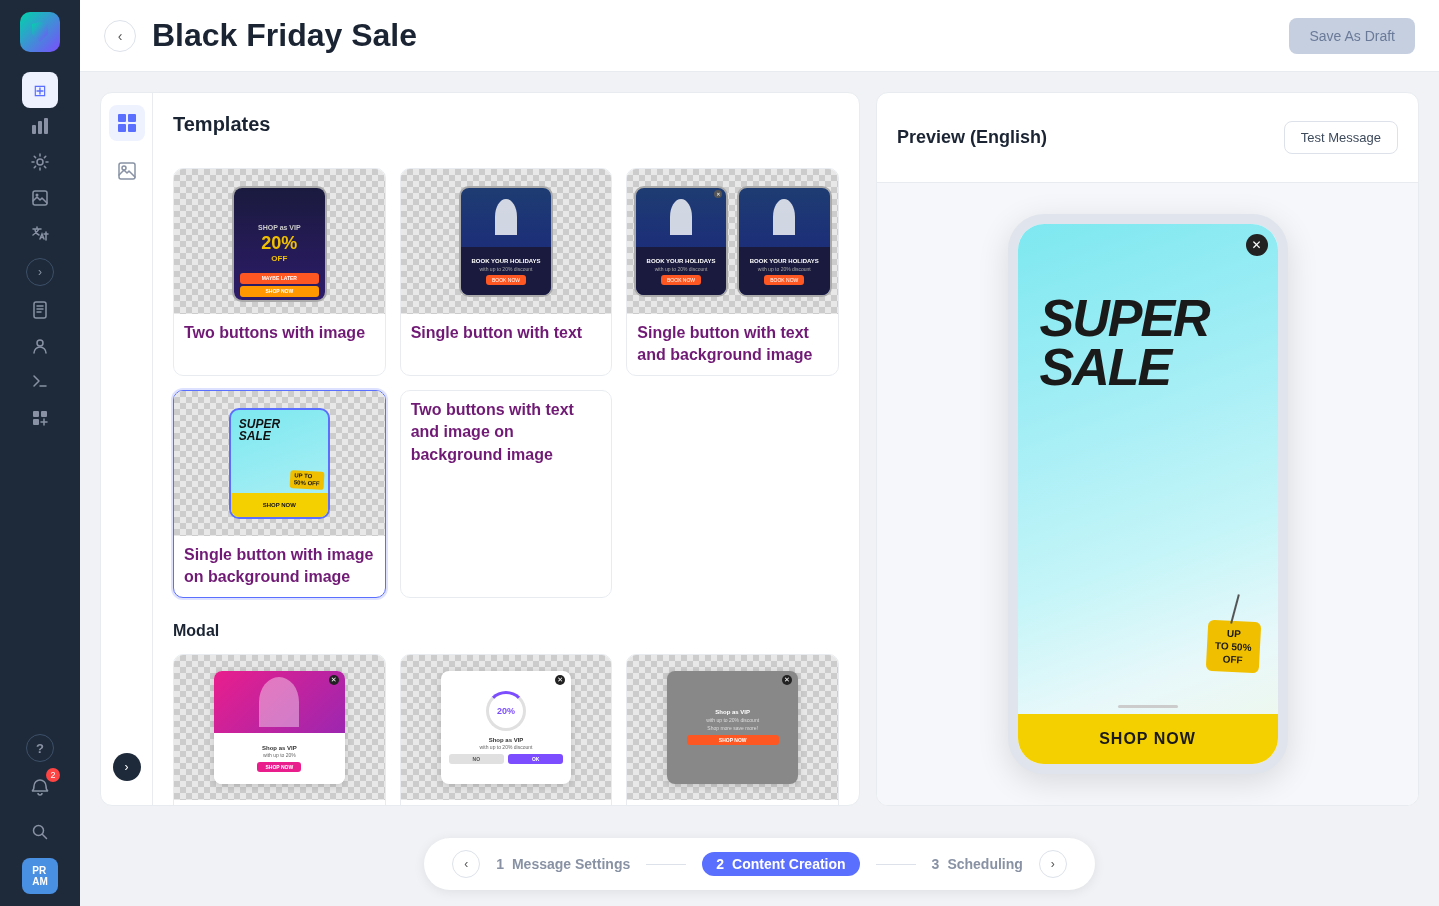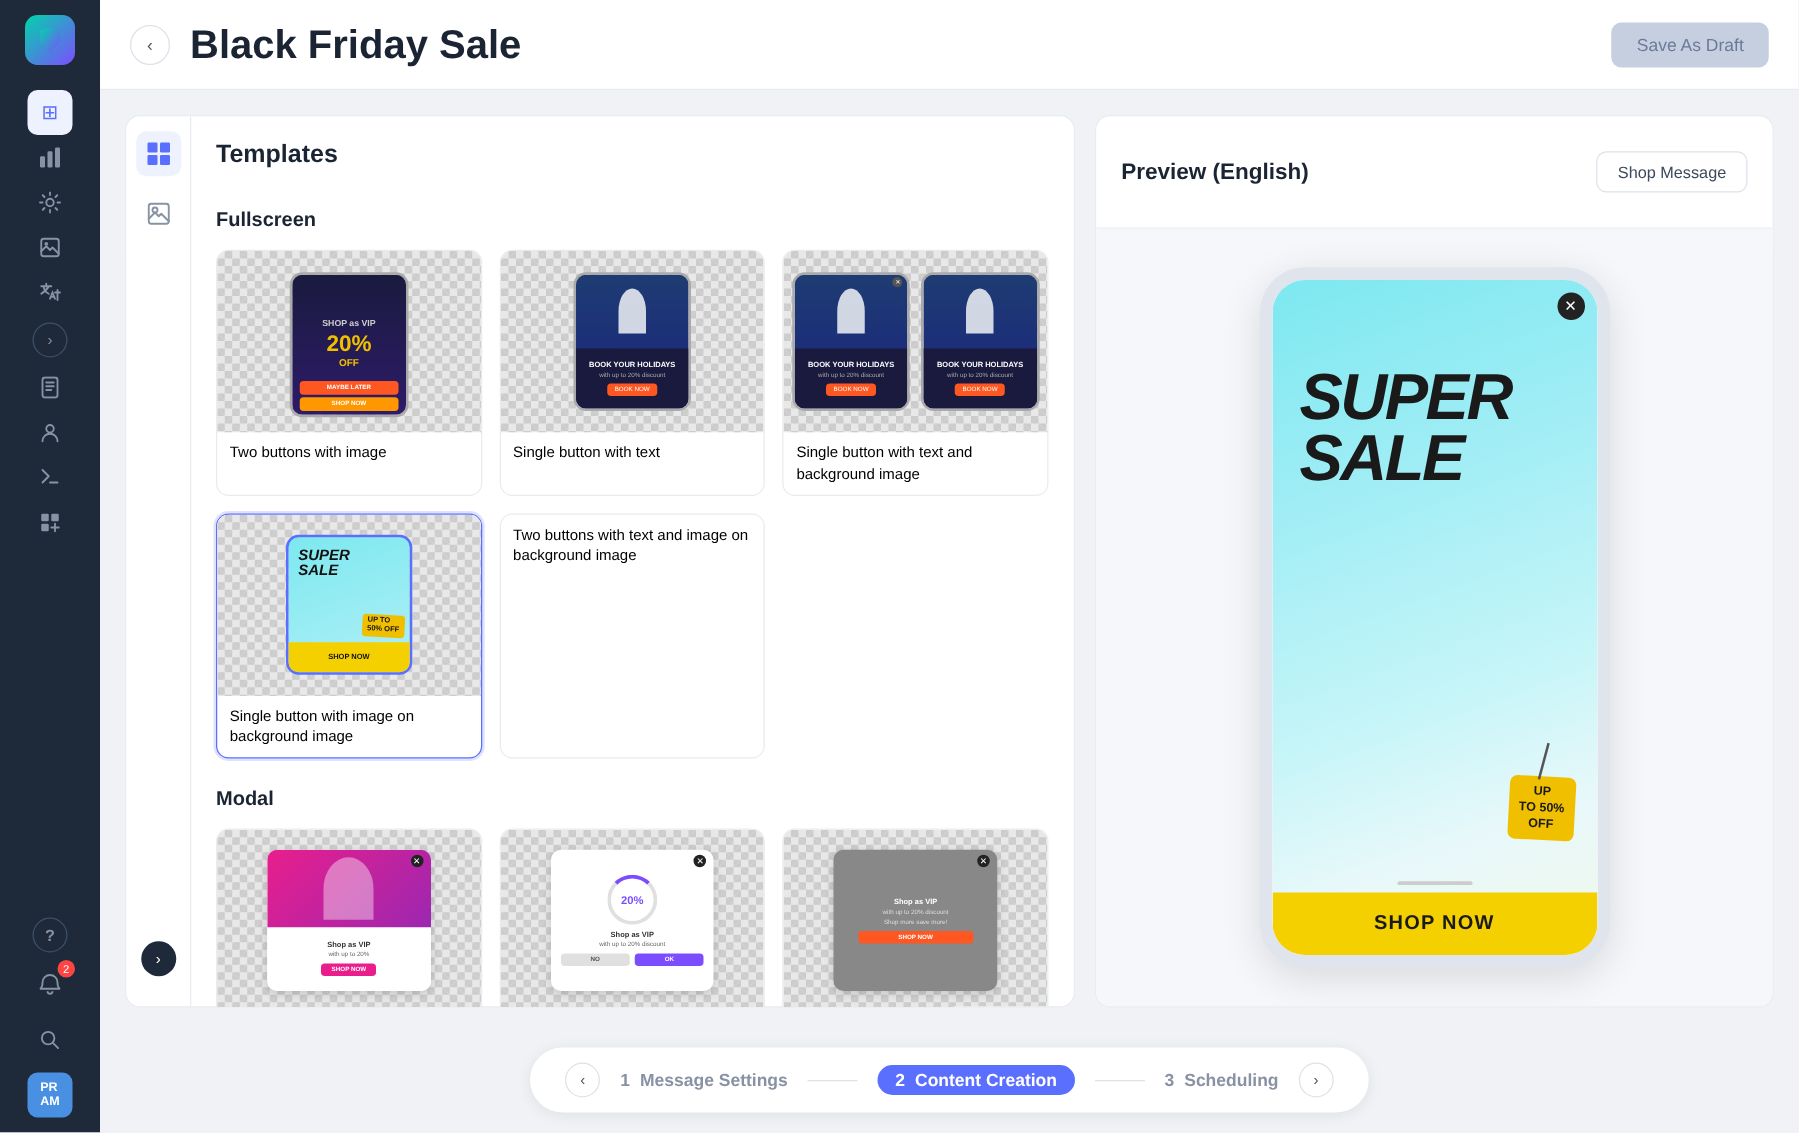--- a/index.html
+++ b/index.html
@@ -170,23 +170,23 @@
     }
     .template-card.active { border-color: #5b6fff; box-shadow: 0 0 0 2px #5b6fff33; }
     .template-thumb {
       height: 145px;
       position: relative;
       overflow: hidden;
       background: #e8ecf0;
     }
     .template-label {
       padding: 8px 10px;
-      font-size: 12px;
-      color: #000000;
-      font-weight: 400;
+      font-size: 16px;
+      color: #701a75;
+      font-weight: 700;
       line-height: 1.4;
     }
 
     
     .checker {
       background-image: linear-gradient(45deg, #ccc 25%, transparent 25%),
         linear-gradient(-45deg, #ccc 25%, transparent 25%),
         linear-gradient(45deg, transparent 75%, #ccc 75%),
         linear-gradient(-45deg, transparent 75%, #ccc 75%);
       background-size: 12px 12px;
@@ -488,21 +488,20 @@
             <circle cx="7" cy="7" r="2" stroke="#8892a4" stroke-width="1.5"></circle>
             <path d="M2 14l5-5 3 3 2-2 6 6" stroke="#8892a4" stroke-width="1.5" stroke-linecap="round" stroke-linejoin="round"></path>
           </svg>
         </div>
         <div class="side-icon-expand">›</div>
       </div>
 
       <div class="templates-main">
         <div class="templates-header">Templates</div>
 
-        <div class="section-title">Fullscreen</div>
         <div class="templates-grid">
 
           <div class="template-card">
             <div class="template-thumb checker">
               <div style="position:absolute;top:0;left:0;right:0;bottom:0;display:flex;justify-content:center;align-items:stretch;">
                 <div class="mini-phone" style="width:45%;margin:8% auto;border:2px solid #aaa;border-radius:10px;overflow:hidden;">
                   <div style="width:100%;height:100%;background:linear-gradient(180deg,#1a1a3e,#2d1b69);display:flex;flex-direction:column;align-items:center;justify-content:center;position:relative;">
                     <div style="color:#ccc;font-size:7px;font-weight:700;margin-bottom:2px;">SHOP as VIP</div>
                     <div style="color:#f0c000;font-size:18px;font-weight:900;">20%</div>
                     <div style="color:#f0c000;font-size:8px;font-weight:700;">OFF</div>
@@ -665,21 +664,21 @@
               <div class="template-label">Modal with text</div>
             </div>
           </div>
         </div>
       </div>
     </div>
 
     <div class="preview-panel">
       <div class="preview-header">
         <div class="preview-title">Preview (English)</div>
-        <button class="test-msg-btn">Shop Message</button>
+        <button class="test-msg-btn">Test Message</button>
       </div>
       <div class="preview-body">
         <div class="phone-mockup">
           <div class="phone-inner">
 
             <div class="phone-close-btn">✕</div>
 
             <div style="position:absolute;top:70px;left:22px;">
               <div style="font-size:52px;font-weight:900;color:#1a1a1a;line-height:0.95;font-style:italic;text-transform:uppercase;letter-spacing:-2px;">
                 <span>SUPER</span><br>

